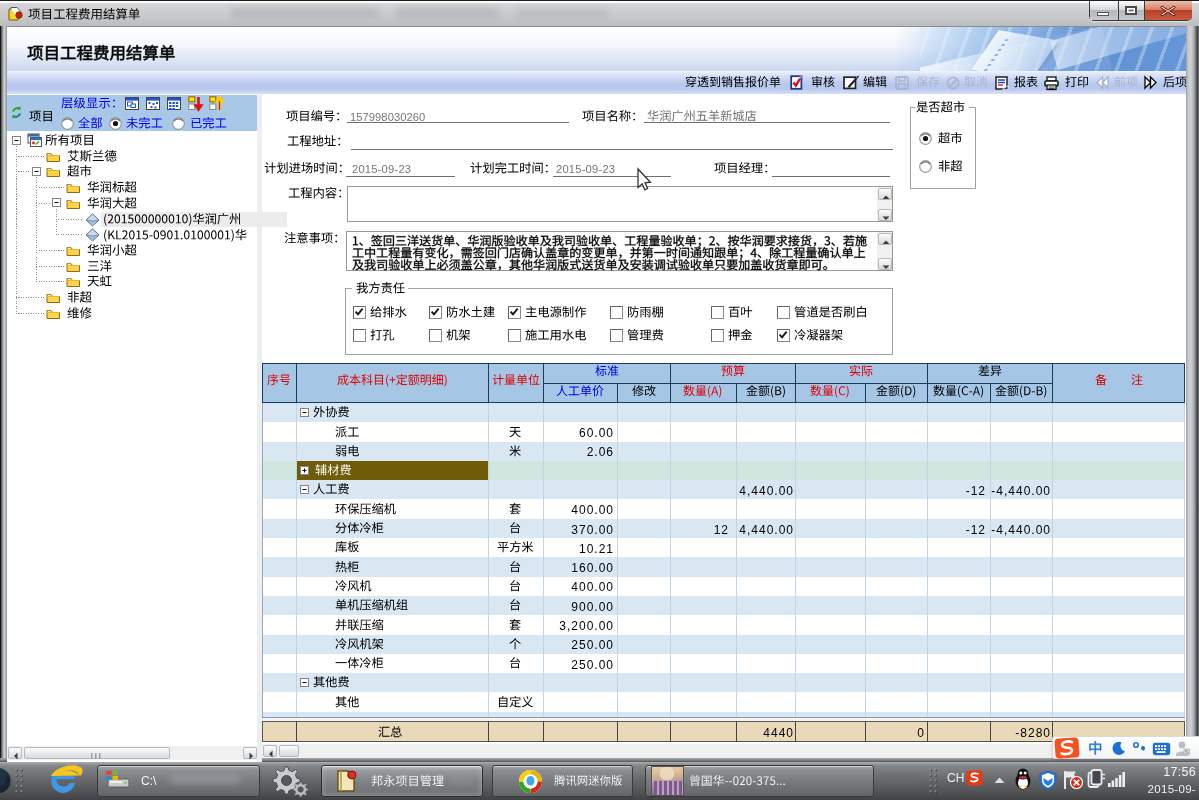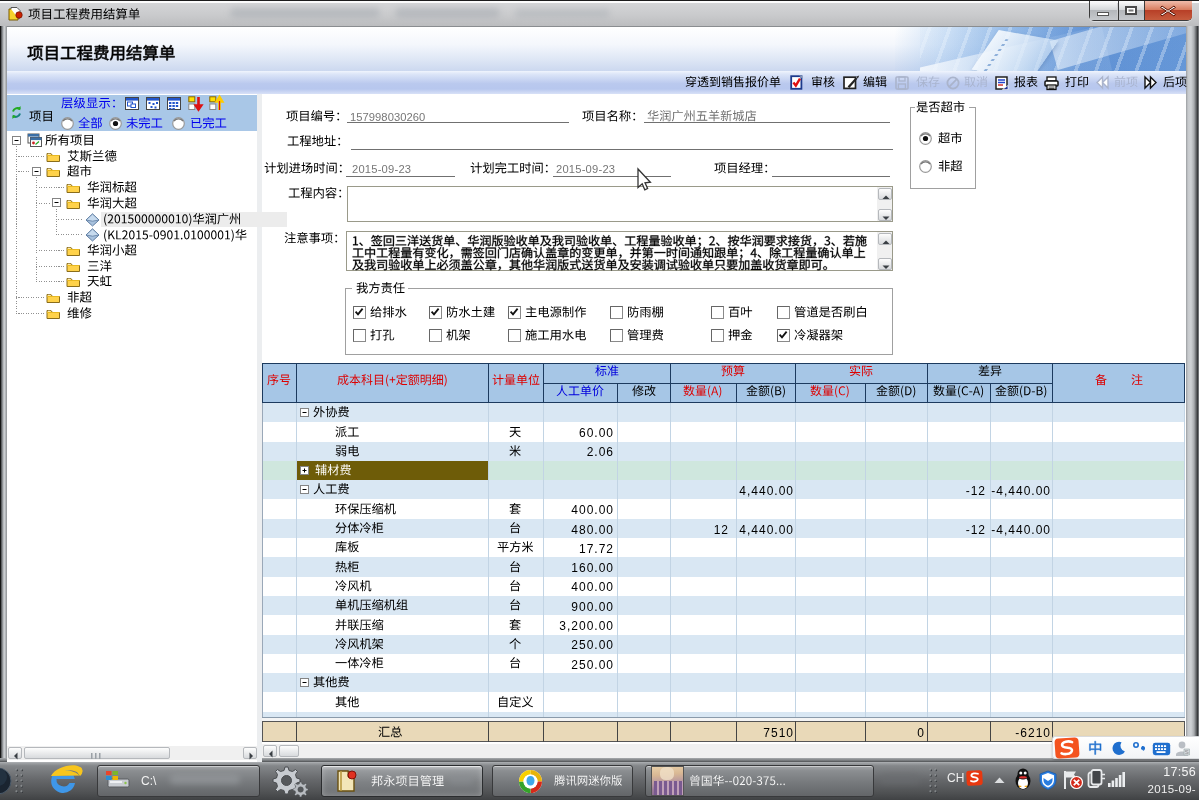--- a/index.html
+++ b/index.html
@@ -1411,40 +1411,40 @@
         <use href="#q221" x="1000"></use>
         <use href="#q180" x="2000"></use>
         <use href="#q222" x="3000"></use>
       </g>
     </svg>
     <svg class="t " style="left:508.9px;top:522.0px" width="12.2" height="12.8" viewBox="0 0 1000.0 1050.0">
       <g fill="#000" transform="translate(0,850.0) scale(1,-1)">
         <use href="#q223" x="0"></use>
       </g>
     </svg>
-    <div class="htx" style="right:585px;top:522.5px;font-size:12px;color:#000;letter-spacing:1.0px">480.00</div>
+    <div class="htx" style="right:585px;top:522.5px;font-size:12px;color:#000;letter-spacing:1.0px">370.00</div>
     <div class="htx" style="right:470px;top:522.5px;font-size:12px;color:#000;letter-spacing:1.0px">12</div>
     <div class="htx" style="right:405px;top:522.5px;font-size:12px;color:#000;letter-spacing:1.0px">4,440.00</div>
     <div class="htx" style="right:213px;top:522.5px;font-size:12px;color:#000;letter-spacing:1.0px">-12</div>
     <div class="htx" style="right:148px;top:522.5px;font-size:12px;color:#000;letter-spacing:1.0px">-4,440.00</div>
     <div class="r" style="left:262px;top:538.1px;width:923px;height:19.3px;background:#ffffff"></div>
     <svg class="t " style="left:335.0px;top:541.3px" width="24.4" height="12.8" viewBox="0 0 2000.0 1050.0">
       <g fill="#000" transform="translate(0,850.0) scale(1,-1)">
         <use href="#q225" x="0"></use>
         <use href="#q226" x="1000"></use>
       </g>
     </svg>
     <svg class="t " style="left:496.7px;top:541.3px" width="36.6" height="12.8" viewBox="0 0 3000.0 1050.0">
       <g fill="#000" transform="translate(0,850.0) scale(1,-1)">
         <use href="#q227" x="0"></use>
         <use href="#q151" x="1000"></use>
         <use href="#q212" x="2000"></use>
       </g>
     </svg>
-    <div class="htx" style="right:585px;top:541.8px;font-size:12px;color:#000;letter-spacing:1.0px">17.72</div>
+    <div class="htx" style="right:585px;top:541.8px;font-size:12px;color:#000;letter-spacing:1.0px">10.21</div>
     <div class="r" style="left:262px;top:557.4px;width:923px;height:19.3px;background:#d9e7f3"></div>
     <svg class="t " style="left:335.0px;top:560.6px" width="24.4" height="12.8" viewBox="0 0 2000.0 1050.0">
       <g fill="#000" transform="translate(0,850.0) scale(1,-1)">
         <use href="#q228" x="0"></use>
         <use href="#q222" x="1000"></use>
       </g>
     </svg>
     <svg class="t " style="left:508.9px;top:560.6px" width="12.2" height="12.8" viewBox="0 0 1000.0 1050.0">
       <g fill="#000" transform="translate(0,850.0) scale(1,-1)">
         <use href="#q223" x="0"></use>
@@ -1580,23 +1580,23 @@
     <div class="r" style="left:865px;top:721px;width:1px;height:21px;background:#444"></div>
     <div class="r" style="left:927px;top:721px;width:1px;height:21px;background:#444"></div>
     <div class="r" style="left:990px;top:721px;width:1px;height:21px;background:#444"></div>
     <div class="r" style="left:1052px;top:721px;width:1px;height:21px;background:#444"></div>
     <svg class="t " style="left:377.8px;top:725.5px" width="24.4" height="12.8" viewBox="0 0 2000.0 1050.0">
       <g fill="#000" transform="translate(0,850.0) scale(1,-1)">
         <use href="#q236" x="0"></use>
         <use href="#q237" x="1000"></use>
       </g>
     </svg>
-    <div class="htx" style="right:405px;top:726px;font-size:12px;color:#000;letter-spacing:1.0px">7510</div>
+    <div class="htx" style="right:405px;top:726px;font-size:12px;color:#000;letter-spacing:1.0px">4440</div>
     <div class="htx" style="right:274px;top:726px;font-size:12px;color:#000;letter-spacing:1.0px">0</div>
-    <div class="htx" style="right:148px;top:726px;font-size:12px;color:#000;letter-spacing:1.0px">-6210</div>
+    <div class="htx" style="right:148px;top:726px;font-size:12px;color:#000;letter-spacing:1.0px">-8280</div>
     <div class="r" style="left:262px;top:742px;width:923px;height:2px;background:#fff"></div>
     <div class="r" style="left:262px;top:744px;width:923px;height:14px;background:#f0f0f0"></div>
     <div class="r" style="left:263px;top:745px;width:14px;height:12px;background:linear-gradient(180deg,#fdfdfd,#d8dadd);border:1px solid #b5b8bc;border-radius:2px"><svg width="14" height="12">
         <path d="M8.5 2.5 L5 6 L8.5 9.5 Z" fill="#3a3f44"></path>
       </svg></div>
     <div class="r" style="left:279px;top:745px;width:20px;height:12px;background:linear-gradient(180deg,#fdfdfd,#d8dadd);border:1px solid #b5b8bc;border-radius:2px"></div>
     <div class="r" style="left:1052px;top:736px;width:147px;height:23px;background:linear-gradient(180deg,#ffffff,#f2f4f6);border:1px solid #d8dadd;border-right:none;border-radius:3px 0 0 3px;box-shadow:0 1px 2px rgba(0,0,0,.25)"></div>
     <svg class="t" style="left:1054px;top:737px" width="26" height="22" viewBox="0 0 26 22">
       <rect x="1" y="1" width="24" height="20" rx="4" fill="#f4531f" transform="rotate(-4 13 11)"></rect>
 <path d="M18.5 5.5 C15 3.8 8.5 4.2 8.3 7.6 C8.1 10.4 13.2 10.6 15.4 11.2 C18 11.9 18.6 13.9 16.8 15.6 C14.6 17.6 9.5 17.3 7.2 15.9" fill="none" stroke="#fff" stroke-width="2.6" stroke-linecap="round" transform="rotate(-4 13 11)"></path>

